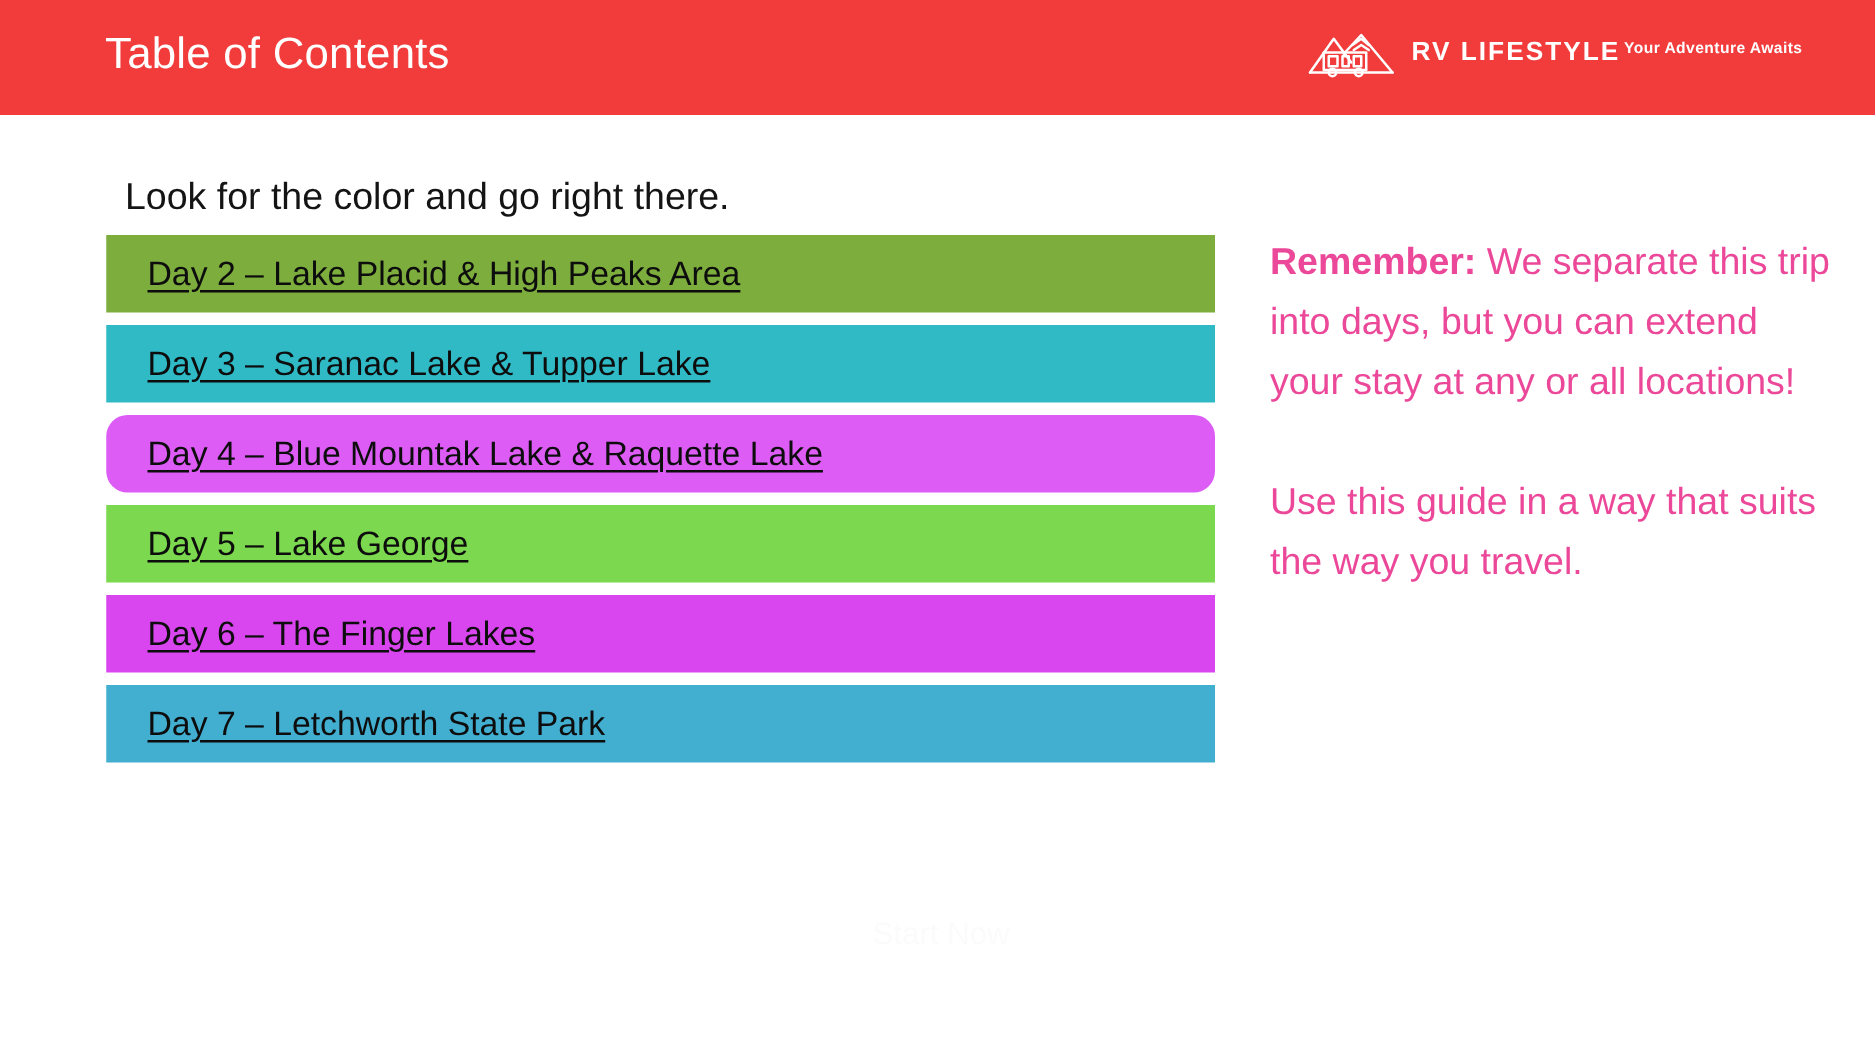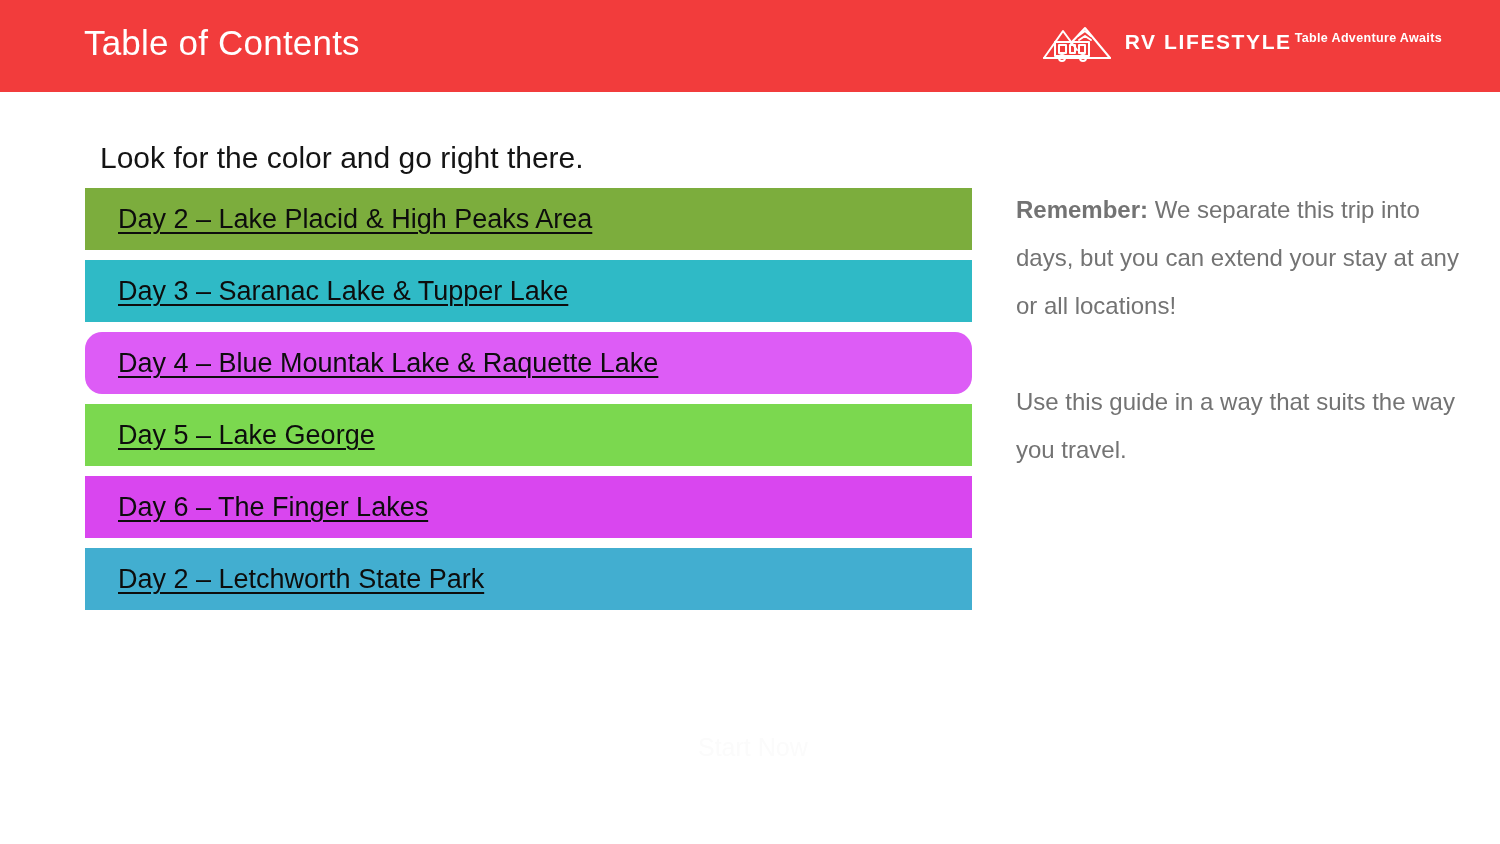--- a/index.html
+++ b/index.html
@@ -112,23 +112,23 @@
     white-space: nowrap;
     cursor: pointer;
   }
 
   
   .side-note {
     position: absolute;
     left: 1016px;
     top: 186px;
     width: 448px;
-    font-size: 24px;
+    font-size: 30px;
     line-height: 48px;
-    color: #737373;
+    color: #ec4899;
   }
   .side-note p { margin: 0; }
   .side-note .gap { height: 48px; }
   .side-note strong { font-weight: bold; }
 
   
   .ghost-cta {
     position: absolute;
     left: 698px;
     top: 732px;
@@ -163,21 +163,21 @@
         <rect x="18" y="27" width="7" height="8"></rect>
         <rect x="29" y="27" width="5" height="8"></rect>
         <rect x="38" y="27" width="6" height="8"></rect>
 
         <circle cx="21" cy="40" r="3"></circle>
         <circle cx="42" cy="40" r="3"></circle>
       </svg>
     </span>
     <span class="logo-words">
       <span class="logo-primary">RV LIFESTYLE</span>
-      <span class="logo-tagline">Table Adventure Awaits</span>
+      <span class="logo-tagline">Your Adventure Awaits</span>
     </span>
   </div>
 </div>
 
 <div class="intro-line">Look for the color and go right there.</div>
 
 <div class="toc-list" id="toc-list">
     <div class="toc-row" style="background: rgb(124, 173, 61);">
       <a class="toc-link">Day 2 – Lake Placid &amp; High Peaks Area</a>
     </div>
@@ -187,21 +187,21 @@
     <div class="toc-row" style="background: rgb(221, 92, 246); border-radius: 17px;">
       <a class="toc-link">Day 4 – Blue Mountak Lake &amp; Raquette Lake</a>
     </div>
     <div class="toc-row" style="background: rgb(123, 216, 79);">
       <a class="toc-link">Day 5 – Lake George</a>
     </div>
     <div class="toc-row" style="background: #d946ef;">
       <a class="toc-link">Day 6 – The Finger Lakes</a>
     </div>
     <div class="toc-row" style="background: rgb(66, 174, 208);">
-      <a class="toc-link">Day 2 – Letchworth State Park</a>
+      <a class="toc-link">Day 7 – Letchworth State Park</a>
     </div>
   </div>
 
 <div class="side-note">
   <p><strong>Remember:</strong><span> We separate this trip into days, but you can extend your stay at any or all locations!</span></p>
   <div class="gap"></div>
   <p>Use this guide in a way that suits the way you travel.</p>
 </div>
 
 <div class="ghost-cta">Start Now</div>

